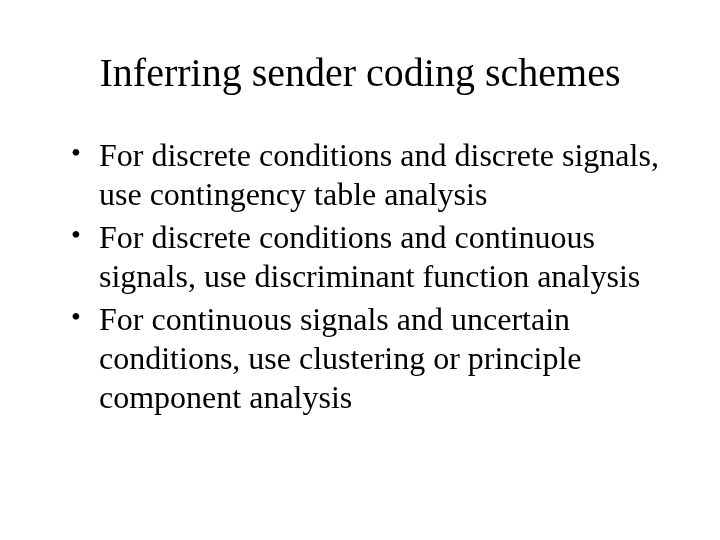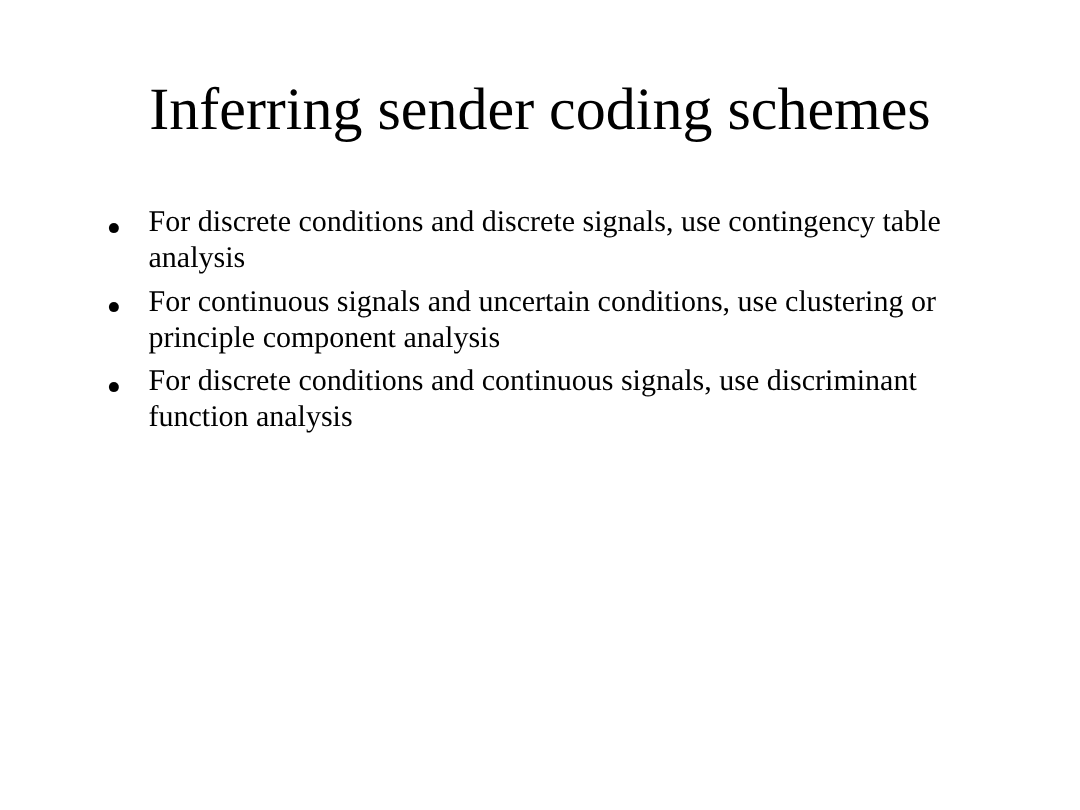--- a/index.html
+++ b/index.html
@@ -22,21 +22,21 @@
     font-size: 40px;
     text-align: center;
     margin: 0 0 40px 0;
     font-weight: normal;
     line-height: 1.15;
   }
   .bullets {
     list-style: none;
     padding: 0 0 0 10px;
     margin: 0;
-    font-size: 20px;
+    font-size: 32px;
     line-height: 1.22;
   }
   .bullets li {
     position: relative;
     padding-left: 34px;
     margin-bottom: 4px;
   }
   .bullets li::before {
     content: "•";
     position: absolute;
@@ -49,19 +49,19 @@
 </head>
 <body>
 
 <div class="slide">
   <h1 class="title">Inferring sender coding schemes</h1>
   <ul class="bullets">
     <li>
       <span>For discrete conditions and discrete signals, use contingency table analysis</span>
     </li>
     <li>
-      <span>For continuous signals and uncertain conditions, use clustering or principle component analysis</span>
+      <span>For discrete conditions and continuous signals, use discriminant function analysis</span>
     </li>
     <li>
-      <span>For discrete conditions and continuous signals, use discriminant function analysis</span>
+      <span>For continuous signals and uncertain conditions, use clustering or principle component analysis</span>
     </li>
   </ul>
 </div>
 
 </body></html>

